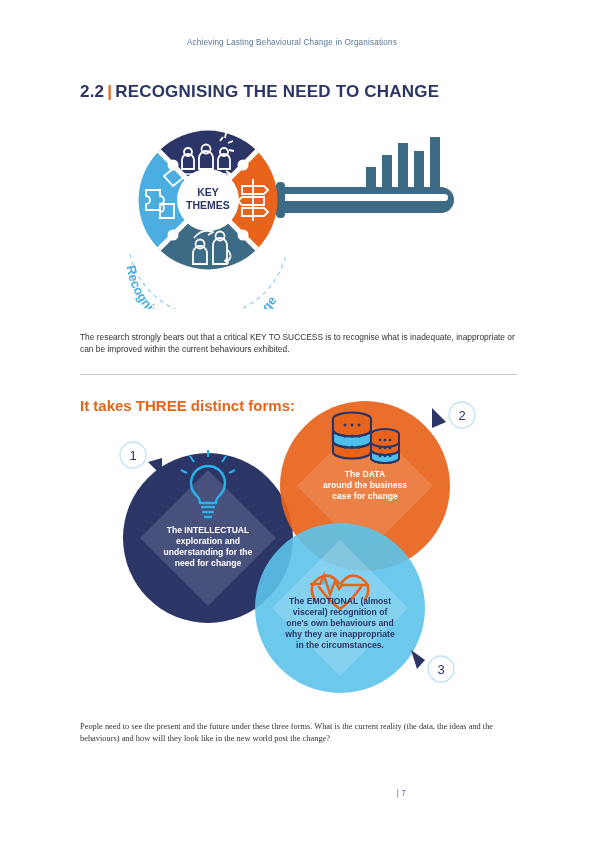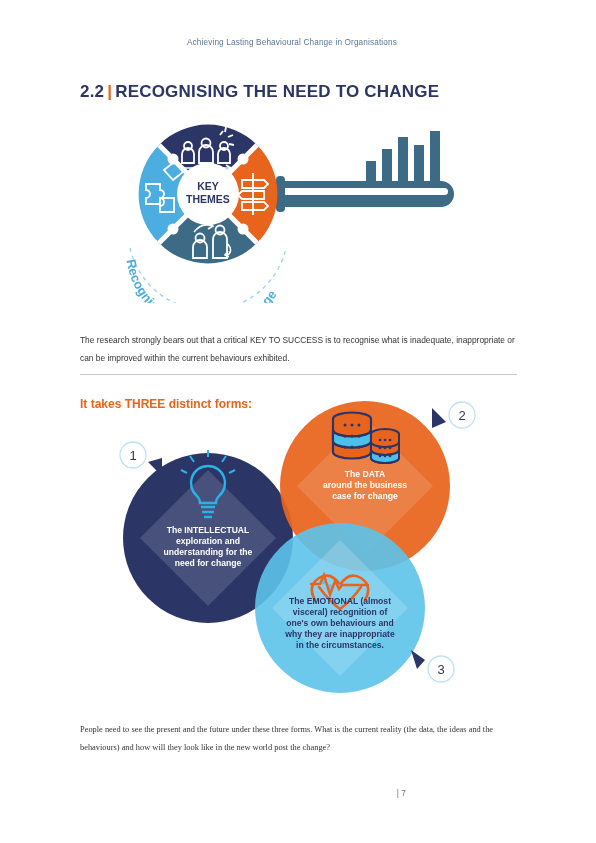--- a/index.html
+++ b/index.html
@@ -24,39 +24,39 @@
   .section-title{
     position:absolute;left:80px;top:82px;
     font-size:17px;font-weight:bold;color:#2b3566;
     letter-spacing:.2px;white-space:nowrap;
   }
   .section-title .num{color:#2b3566;}
   .section-title .bar{color:#e8641c;padding:0 3px;font-weight:bold;}
   .section-title .ttl{color:#2b3566;}
 
   
-  .key-graphic{position:absolute;left:108px;top:118px;width:370px;height:185px;}
+  .key-graphic{position:absolute;left:108px;top:124px;width:370px;height:185px;}
 
   
   .para{
     position:absolute;left:80px;width:437px;
-    font-size:8.4px;line-height:18px;color:#333;
+    font-size:8.4px;line-height:12px;color:#333;
   }
   #para-top{top:331px;}
   #para-bottom{top:721px;font-family:Liberation Serif, serif;}
 
   .divider{
     position:absolute;left:80px;top:374px;width:437px;height:1px;
     background:#c5cbd3;
   }
 
   
   .forms-heading{
     position:absolute;left:80px;top:397px;
-    font-size:12px;font-weight:bold;color:#e8641c;white-space:nowrap;
+    font-size:15px;font-weight:bold;color:#e8641c;white-space:nowrap;
   }
 
   
   .venn{position:absolute;left:80px;top:388px;width:437px;height:320px;}
 
   .footer{
     position:absolute;right:70px;top:788px;
     font-size:8.4px;color:#5b7794;
   }
 </style>

